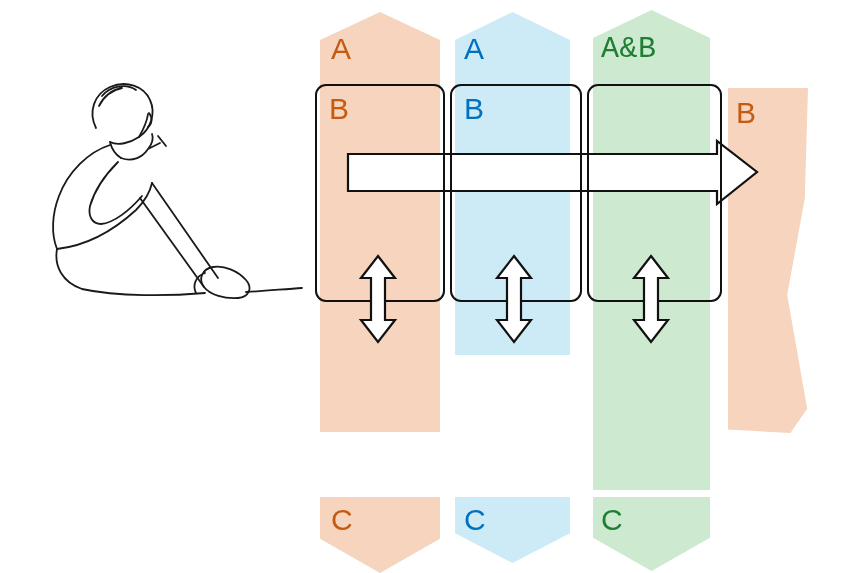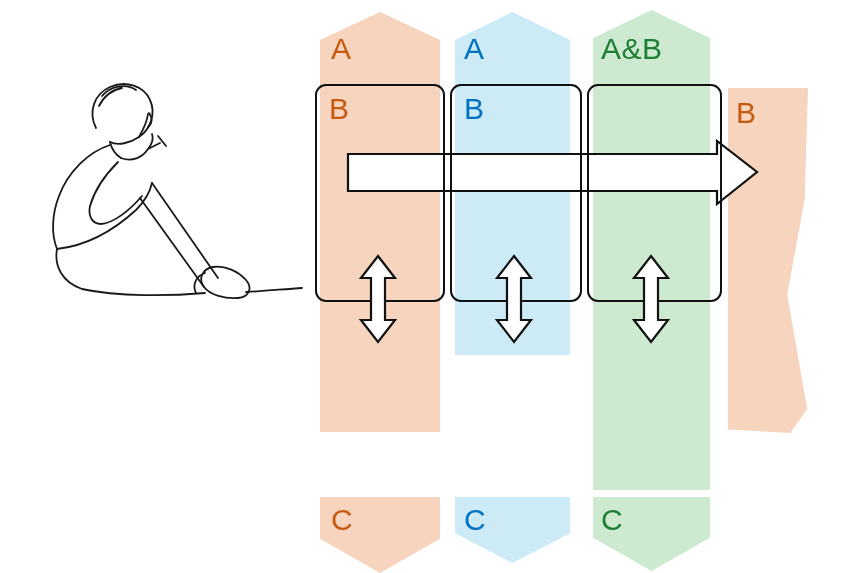--- a/index.html
+++ b/index.html
@@ -96,21 +96,21 @@
   <div class="box" style="left:587px; top:84px; width:131px; height:214px;"></div>
 
   <svg class="overlay top" viewBox="0 0 841 573">
     <path d="M378,256 L395,278 L385,278 L385,320 L395,320 L378,342 L361,320 L371,320 L371,278 L361,278 Z" fill="#ffffff" stroke="#111111" stroke-width="2.2" stroke-linejoin="miter"></path>
     <path d="M514,256 L531,278 L521,278 L521,320 L531,320 L514,342 L497,320 L507,320 L507,278 L497,278 Z" fill="#ffffff" stroke="#111111" stroke-width="2.2" stroke-linejoin="miter"></path>
     <path d="M651,256 L668,278 L658,278 L658,320 L668,320 L651,342 L634,320 L644,320 L644,278 L634,278 Z" fill="#ffffff" stroke="#111111" stroke-width="2.2" stroke-linejoin="miter"></path>
   </svg>
 
   <span class="label" style="left: 331px; top: 34px; color: rgb(197, 90, 17);">A</span>
   <span class="label" style="left: 464px; top: 34px; color: rgb(0, 112, 192);">A</span>
-  <span class="label" style="left: 601px; top: 34px; color: rgb(30, 126, 52);">A&amp;B</span>
+  <span class="label" style="left: 601px; top: 34px; color: rgb(30, 126, 52); font-family: Liberation Mono, monospace;">A&amp;B</span>
 
   <span class="label" style="left: 329px; top: 94px; color: rgb(197, 90, 17);">B</span>
   <span class="label" style="left: 464px; top: 94px; color: rgb(0, 112, 192);">B</span>
 
   <span class="label" style="left: 736px; top: 98px; color: rgb(197, 90, 17);">B</span>
 
   <span class="label" style="left: 331px; top: 505px; color: rgb(197, 90, 17);">C</span>
   <span class="label" style="left: 464px; top: 505px; color: rgb(0, 112, 192);">C</span>
   <span class="label" style="left: 601px; top: 505px; color: rgb(30, 126, 52);">C</span>
 

